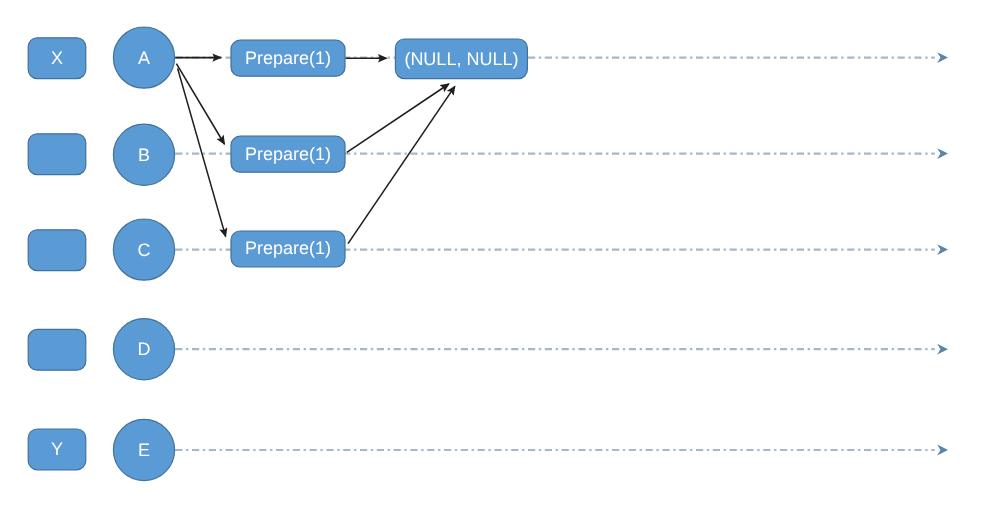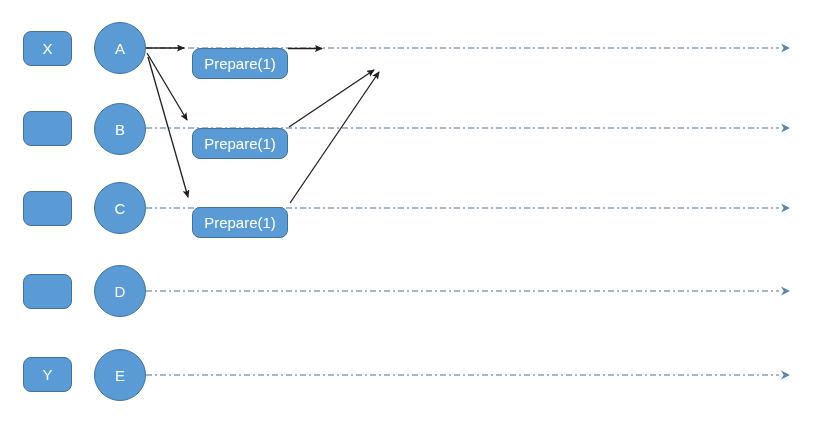--- a/index.html
+++ b/index.html
@@ -42,21 +42,20 @@
   }
   .node {
     left: 94px;
     width: 52px;
     height: 52px;
     border-radius: 50%;
   }
   .evt {
     border-radius: 8px;
     height: 31px;
-    margin-top: 15px;
   }
   .prepare { left: 192px; width: 96px; }
   .nullbox { left: 329px; width: 111px; height: 34px; }
 </style>
 </head>
 <body>
 
 <div class="stage">
 
   <svg class="layer-svg" viewBox="0 0 819 423" xmlns="http://www.w3.org/2000/svg">
@@ -88,20 +87,21 @@
       <line x1="148" y1="57" x2="188" y2="197" marker-end="url(#arrowblk)"></line>
       <line x1="288" y1="48.5" x2="322" y2="48.5" marker-end="url(#arrowblk)"></line>
       <line x1="289" y1="127" x2="374" y2="70" marker-end="url(#arrowblk)"></line>
       <line x1="290" y1="203" x2="379" y2="72" marker-end="url(#arrowblk)"></line>
     </g>
   </svg>
 
   <div class="shape qbox" style="top:31px">X</div>
   <div class="shape node" style="top:22px">A</div>
   <div class="shape evt prepare" style="top:33px">Prepare(1)</div>
+  <div class="shape evt nullbox" style="top:32px">(NULL, NULL)</div>
 
   <div class="shape qbox" style="top:111px"></div>
   <div class="shape node" style="top:103px">B</div>
   <div class="shape evt prepare" style="top:113px">Prepare(1)</div>
 
   <div class="shape qbox" style="top:191px"></div>
   <div class="shape node" style="top:182px">C</div>
   <div class="shape evt prepare" style="top:192px">Prepare(1)</div>
 
   <div class="shape qbox" style="top:274px"></div>

